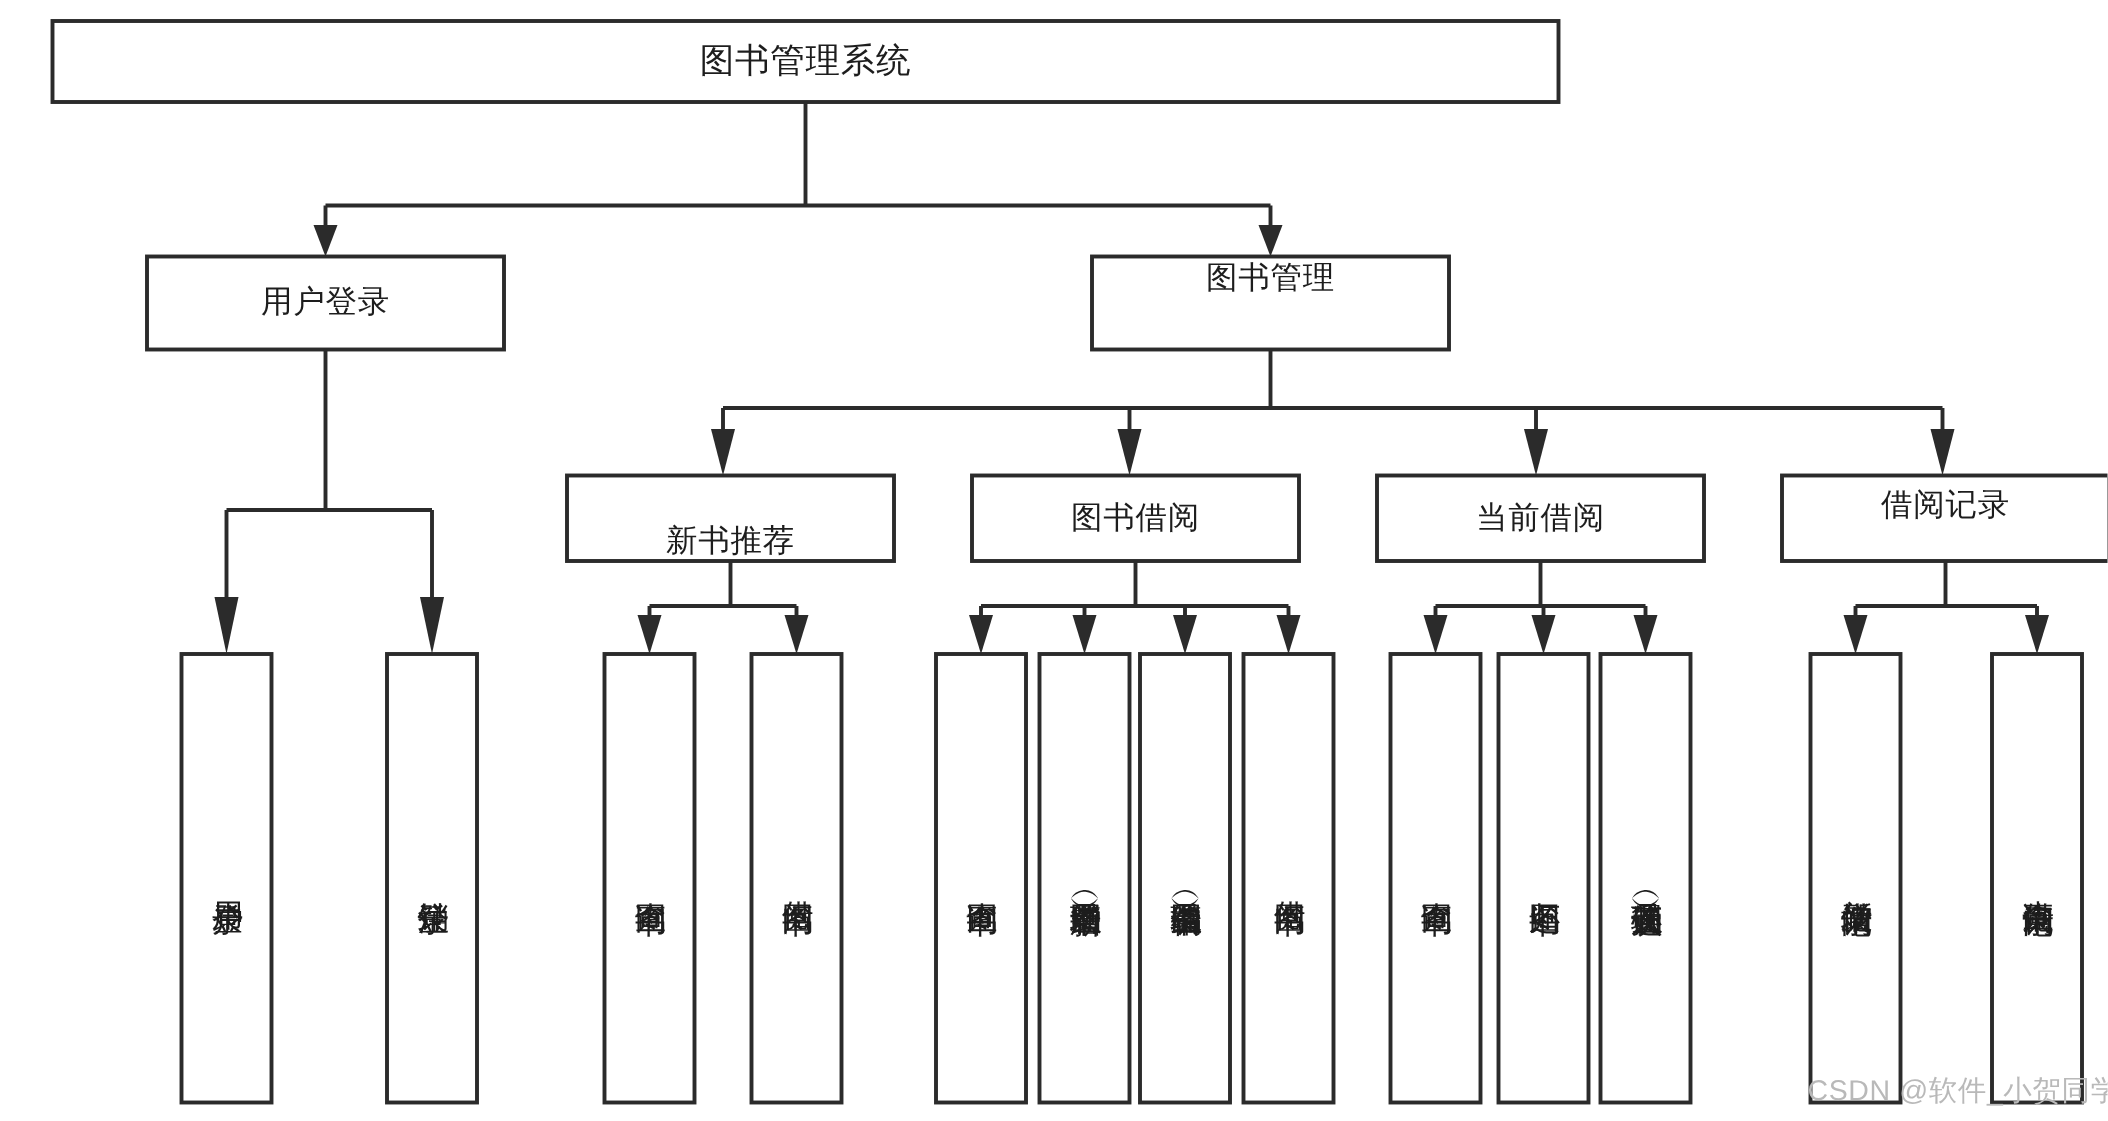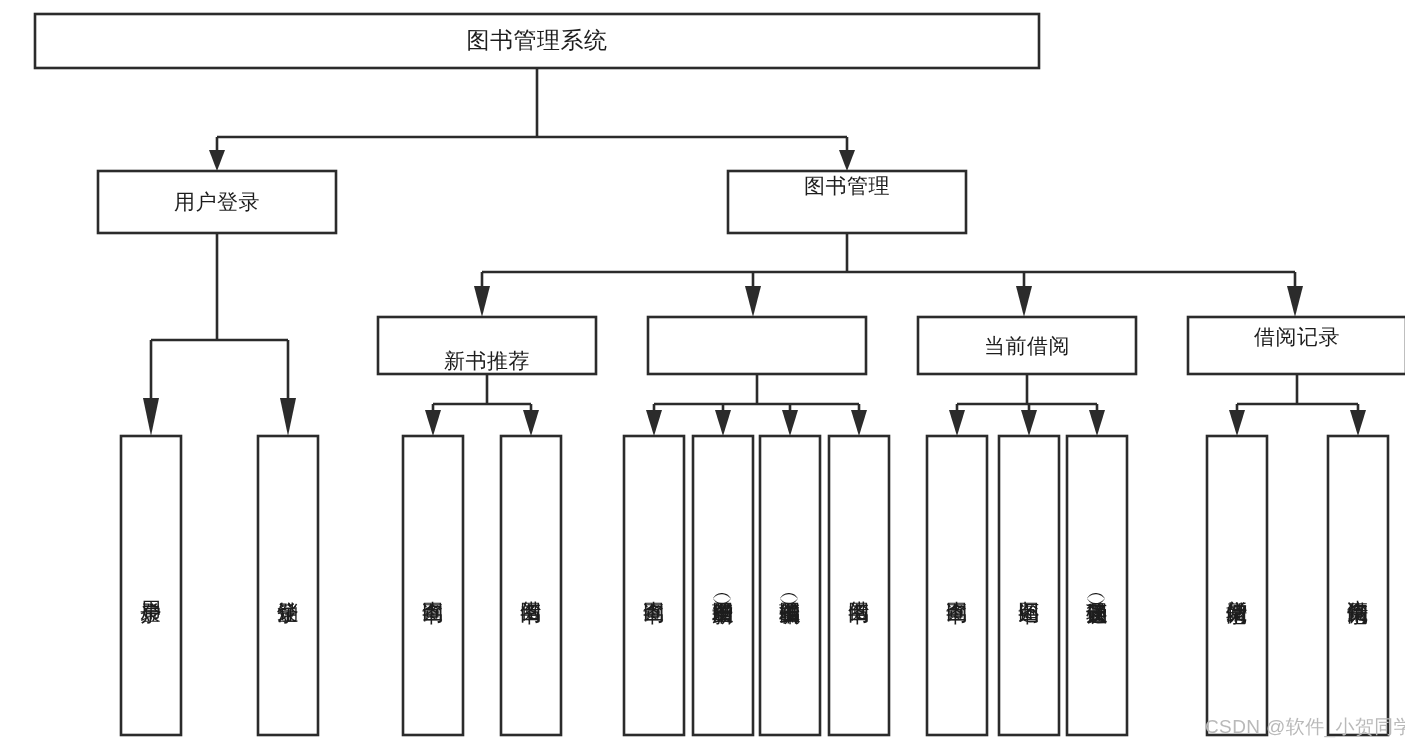--- a/index.html
+++ b/index.html
@@ -171,20 +171,21 @@
     <path class="connector" d="M 1341 404 L 1341 412"></path>
     <polygon class="arrow-head" points="1333,410 1349,410 1341,436"></polygon>
   </svg>
 
   <div class="node-label-h" style="left:18px; top:14px; width:1004px; height:54px; font-size:23px;">图书管理系统</div>
 
   <div class="node-label-h" style="left:81px; top:171px; width:238px; height:62px;">用户登录</div>
   <div class="node-label-h" style="left:711px; top:155px; width:238px; height:62px;">图书管理</div>
 
   <div class="node-label-h" style="left:361px; top:332px; width:218px; height:57px;">新书推荐</div>
+  <div class="node-label-h" style="left:631px; top:317px; width:218px; height:57px;">图书借阅</div>
   <div class="node-label-h" style="left:901px; top:317px; width:218px; height:57px;text-align:right;">当前借阅</div>
   <div class="node-label-h" style="left:1171px; top:317px; width:218px; height:40px;">借阅记录</div>
 
   <div class="node-label-v" style="left:104px; top:436px; width:60px; height:299px;">用户登录</div>
   <div class="node-label-v" style="left:241px; top:436px; width:60px; height:299px;">注销登录</div>
   <div class="node-label-v" style="left:386px; top:436px; width:60px; height:299px;">查询图书</div>
   <div class="node-label-v" style="left:484px; top:436px; width:60px; height:299px;">借阅图书</div>
   <div class="node-label-v" style="left:607px; top:436px; width:60px; height:299px;">查询图书</div>
   <div class="node-label-v" style="left:676px; top:436px; width:60px; height:299px; letter-spacing:0px;">新增图书（管理员）</div>
   <div class="node-label-v" style="left:743px; top:436px; width:60px; height:299px; letter-spacing:0px;">编辑图书（管理员）</div>

